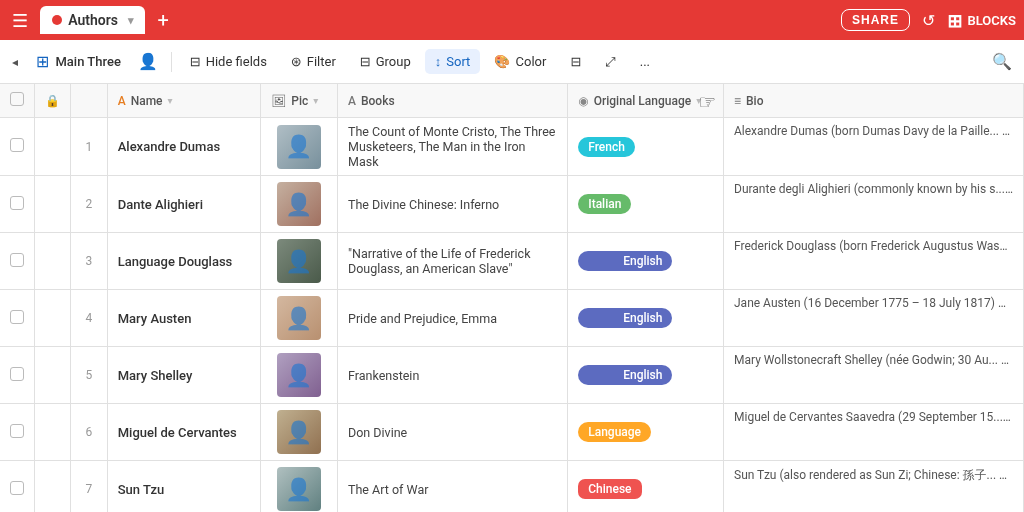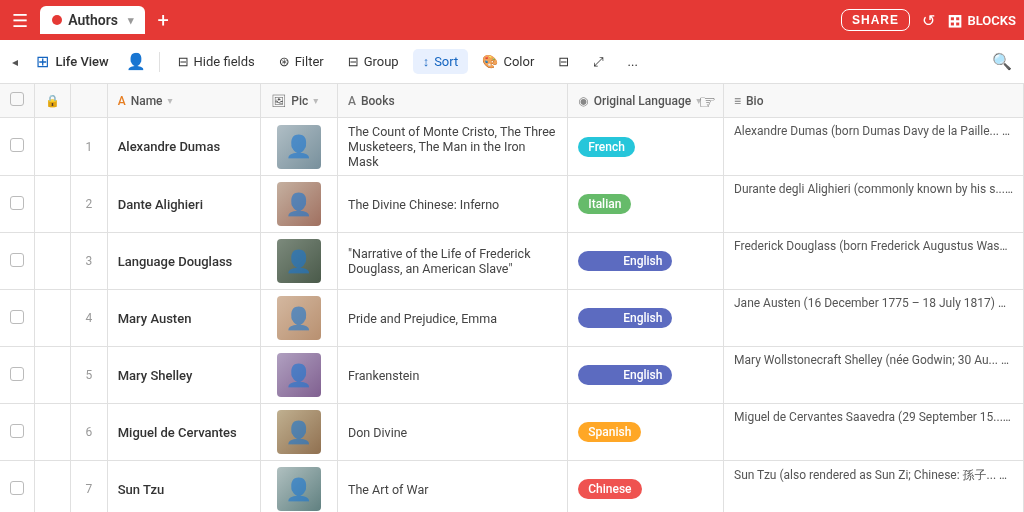--- a/index.html
+++ b/index.html
@@ -82,21 +82,21 @@
 
     
     .badge {
       display: inline-block; padding: 3px 10px; border-radius: 12px; font-size: 12px;
       font-weight: 500; color: #fff; text-align: right;
     }
     .badge-french { background: #26c6da; }
     .badge-italian { background: #66bb6a; }
     .badge-english { background: #5c6bc0; padding-left: 45px; }
     .badge-spanish { background: #ffa726; }
-    .badge-chinese { background: #ef5350; }
+    .badge-chinese { background: #ef5350; border-radius: 7px; }
 
     
     .author-photo {
       width: 44px; height: 44px; border-radius: 4px; object-fit: cover;
       background: #ccc; display: flex; align-items: center; justify-content: center;
       font-size: 20px; color: #888; margin: 0 auto;
     }
     .photo-1 { background: linear-gradient(135deg, #b0bec5, #78909c); }
     .photo-2 { background: linear-gradient(135deg, #c5b0a0, #a07060); }
     .photo-3 { background: linear-gradient(135deg, #7c8a7c, #4a5a4a); }
@@ -137,21 +137,21 @@
       <span class="blocks-icon">⊞</span>
       <span>BLOCKS</span>
     </div>
   </div>
 </div>
 
 <div class="toolbar">
   <span class="toolbar-chevron">◂</span>
   <div class="view-btn">
     <span class="grid-icon">⊞</span>
-    <span>Life View</span>
+    <span>Main Three</span>
   </div>
   <span class="user-icon">👤</span>
   <div class="divider"></div>
   <div class="toolbar-btn">
     <span>⊟</span>
     <span>Hide fields</span>
   </div>
   <div class="toolbar-btn">
     <span>⊛</span>
     <span>Filter</span>
@@ -329,21 +329,21 @@
     <td class="td td-lock"></td>
     <td class="td td-num">6</td>
     <td class="td td-name">Miguel de Cervantes</td>
     <td class="td td-pic">
       <div class="author-photo photo-6">
         <span style="font-size:22px;opacity:0.6;">👤</span>
       </div>
     </td>
     <td class="td td-books">Don Divine</td>
     <td class="td td-lang">
-      <span class="badge badge-spanish">Spanish</span>
+      <span class="badge badge-spanish">Language</span>
     </td>
     <td class="td td-bio">Miguel de Cervantes Saavedra (29 September 15... (assumed) – 22 April 1616 NS) was a Spanish wri...</td>
   </tr>
         <tr class="tr row-height">
     <td class="td td-check">
       <div class="cb"></div>
     </td>
     <td class="td td-lock"></td>
     <td class="td td-num">7</td>
     <td class="td td-name">Sun Tzu</td>

